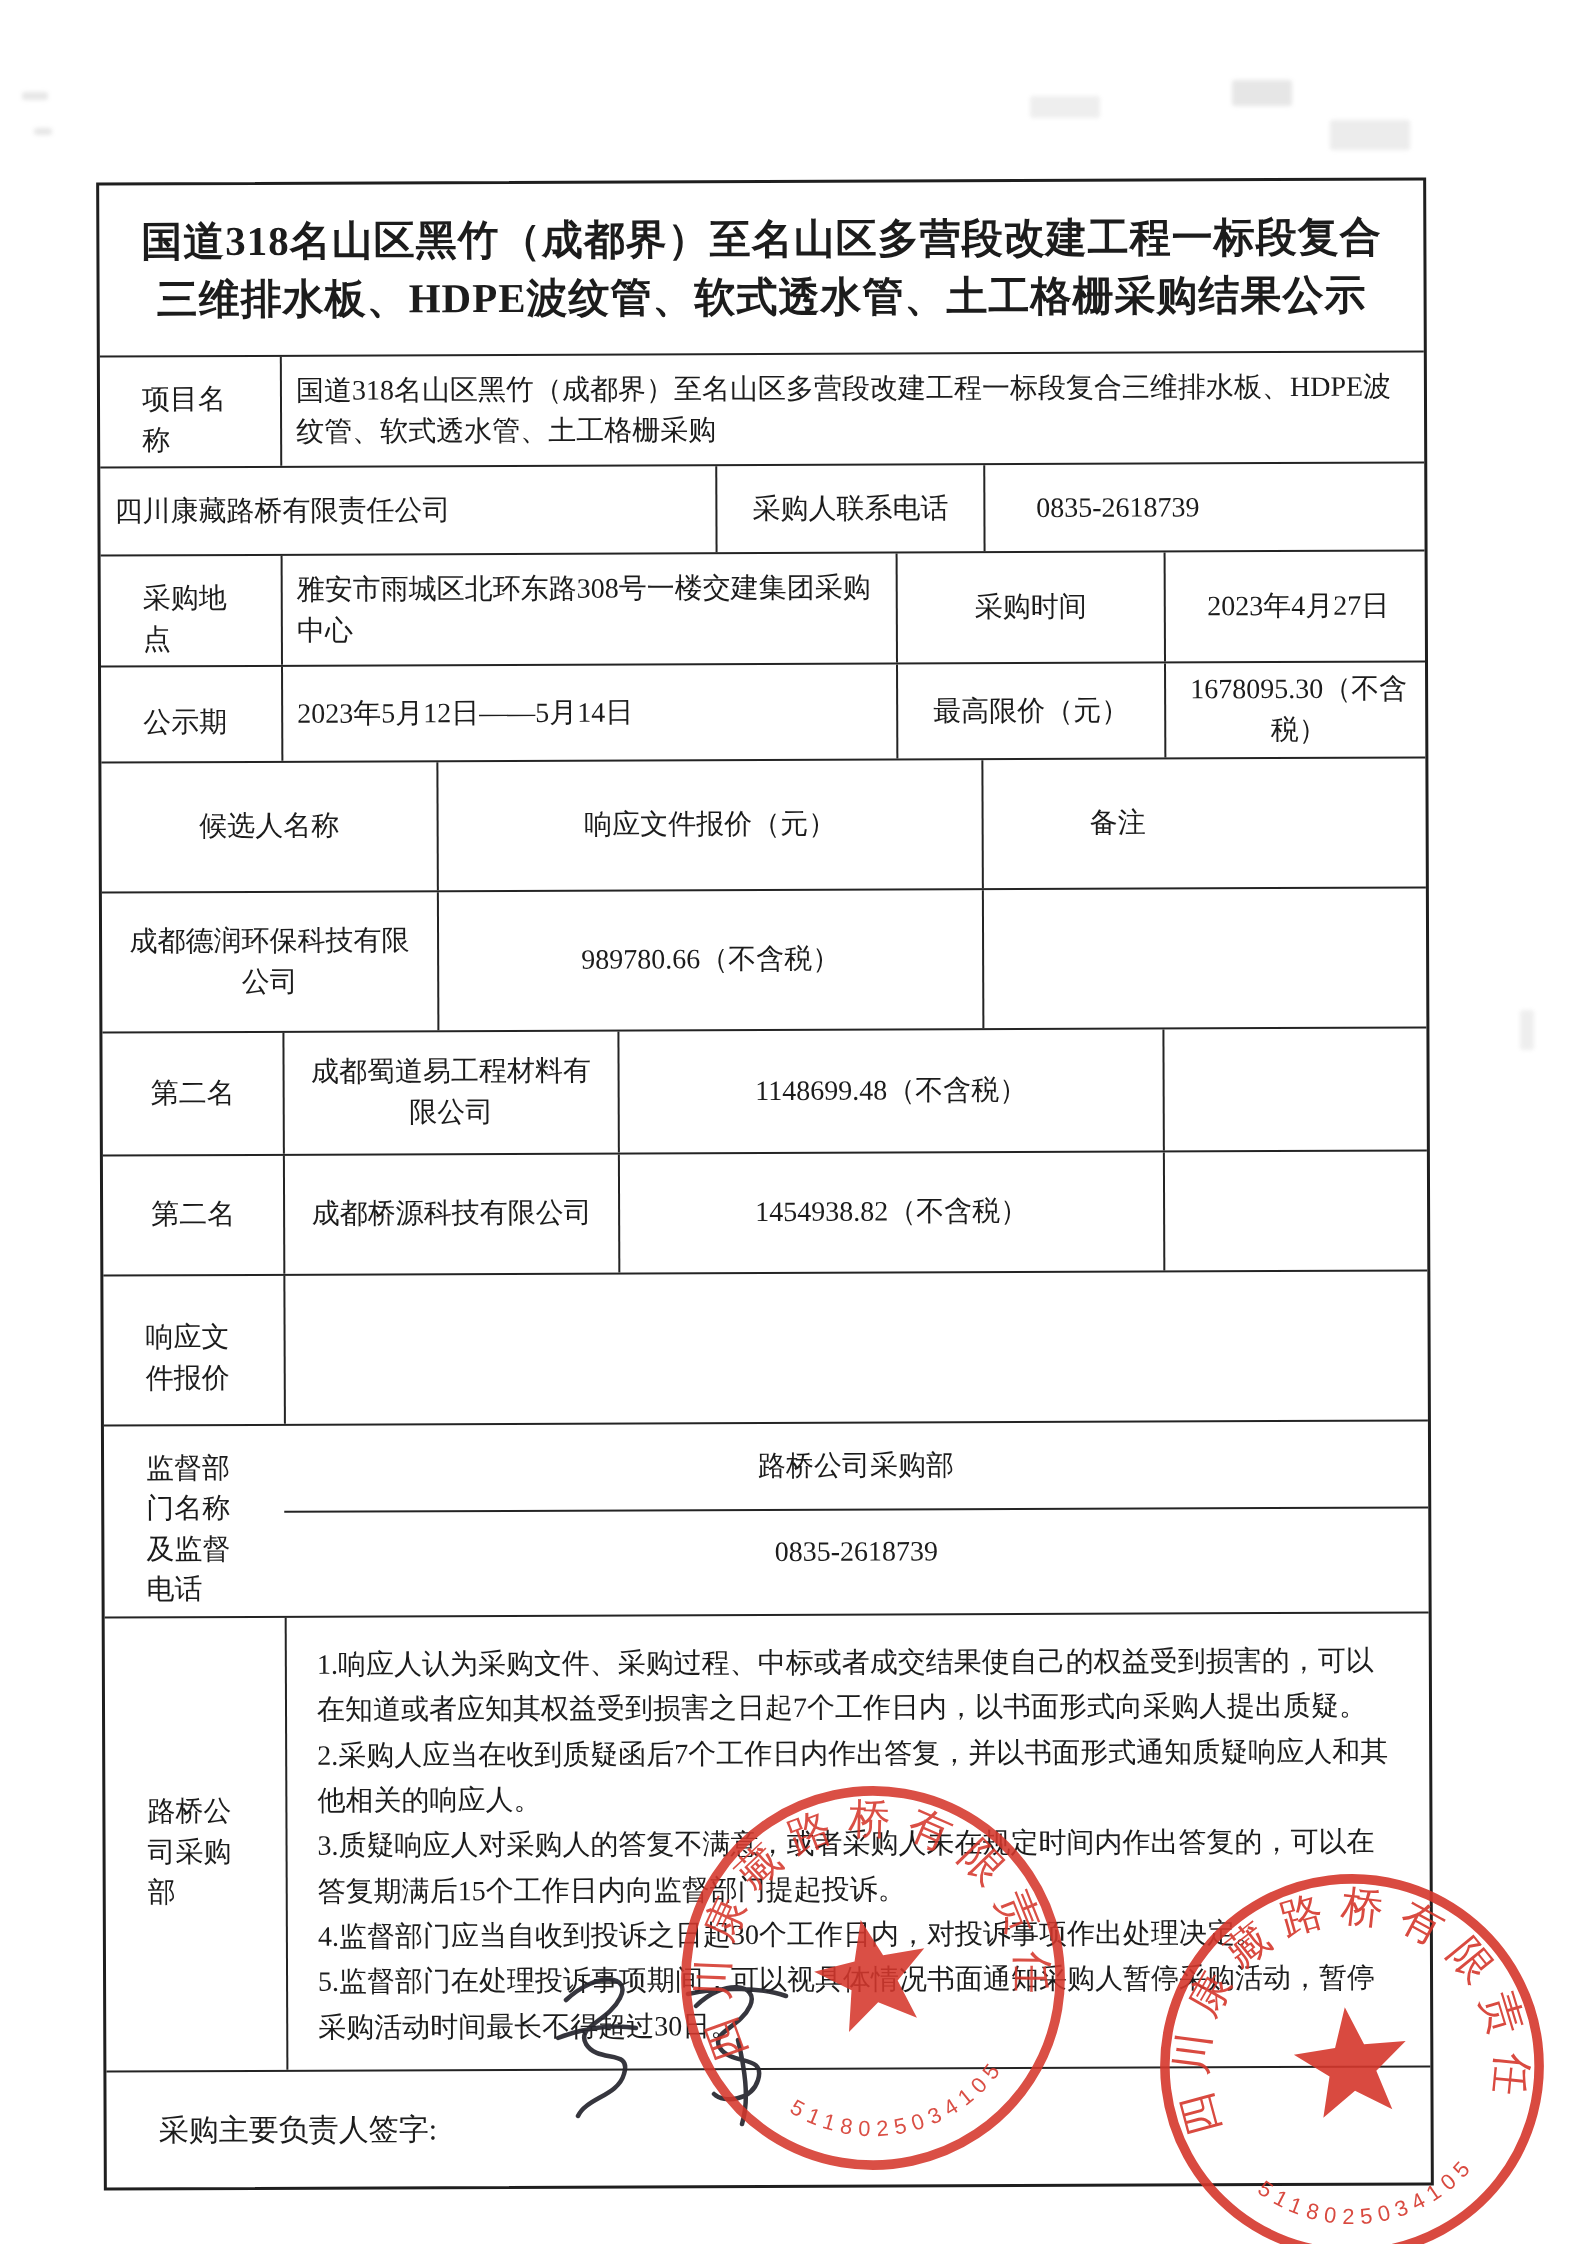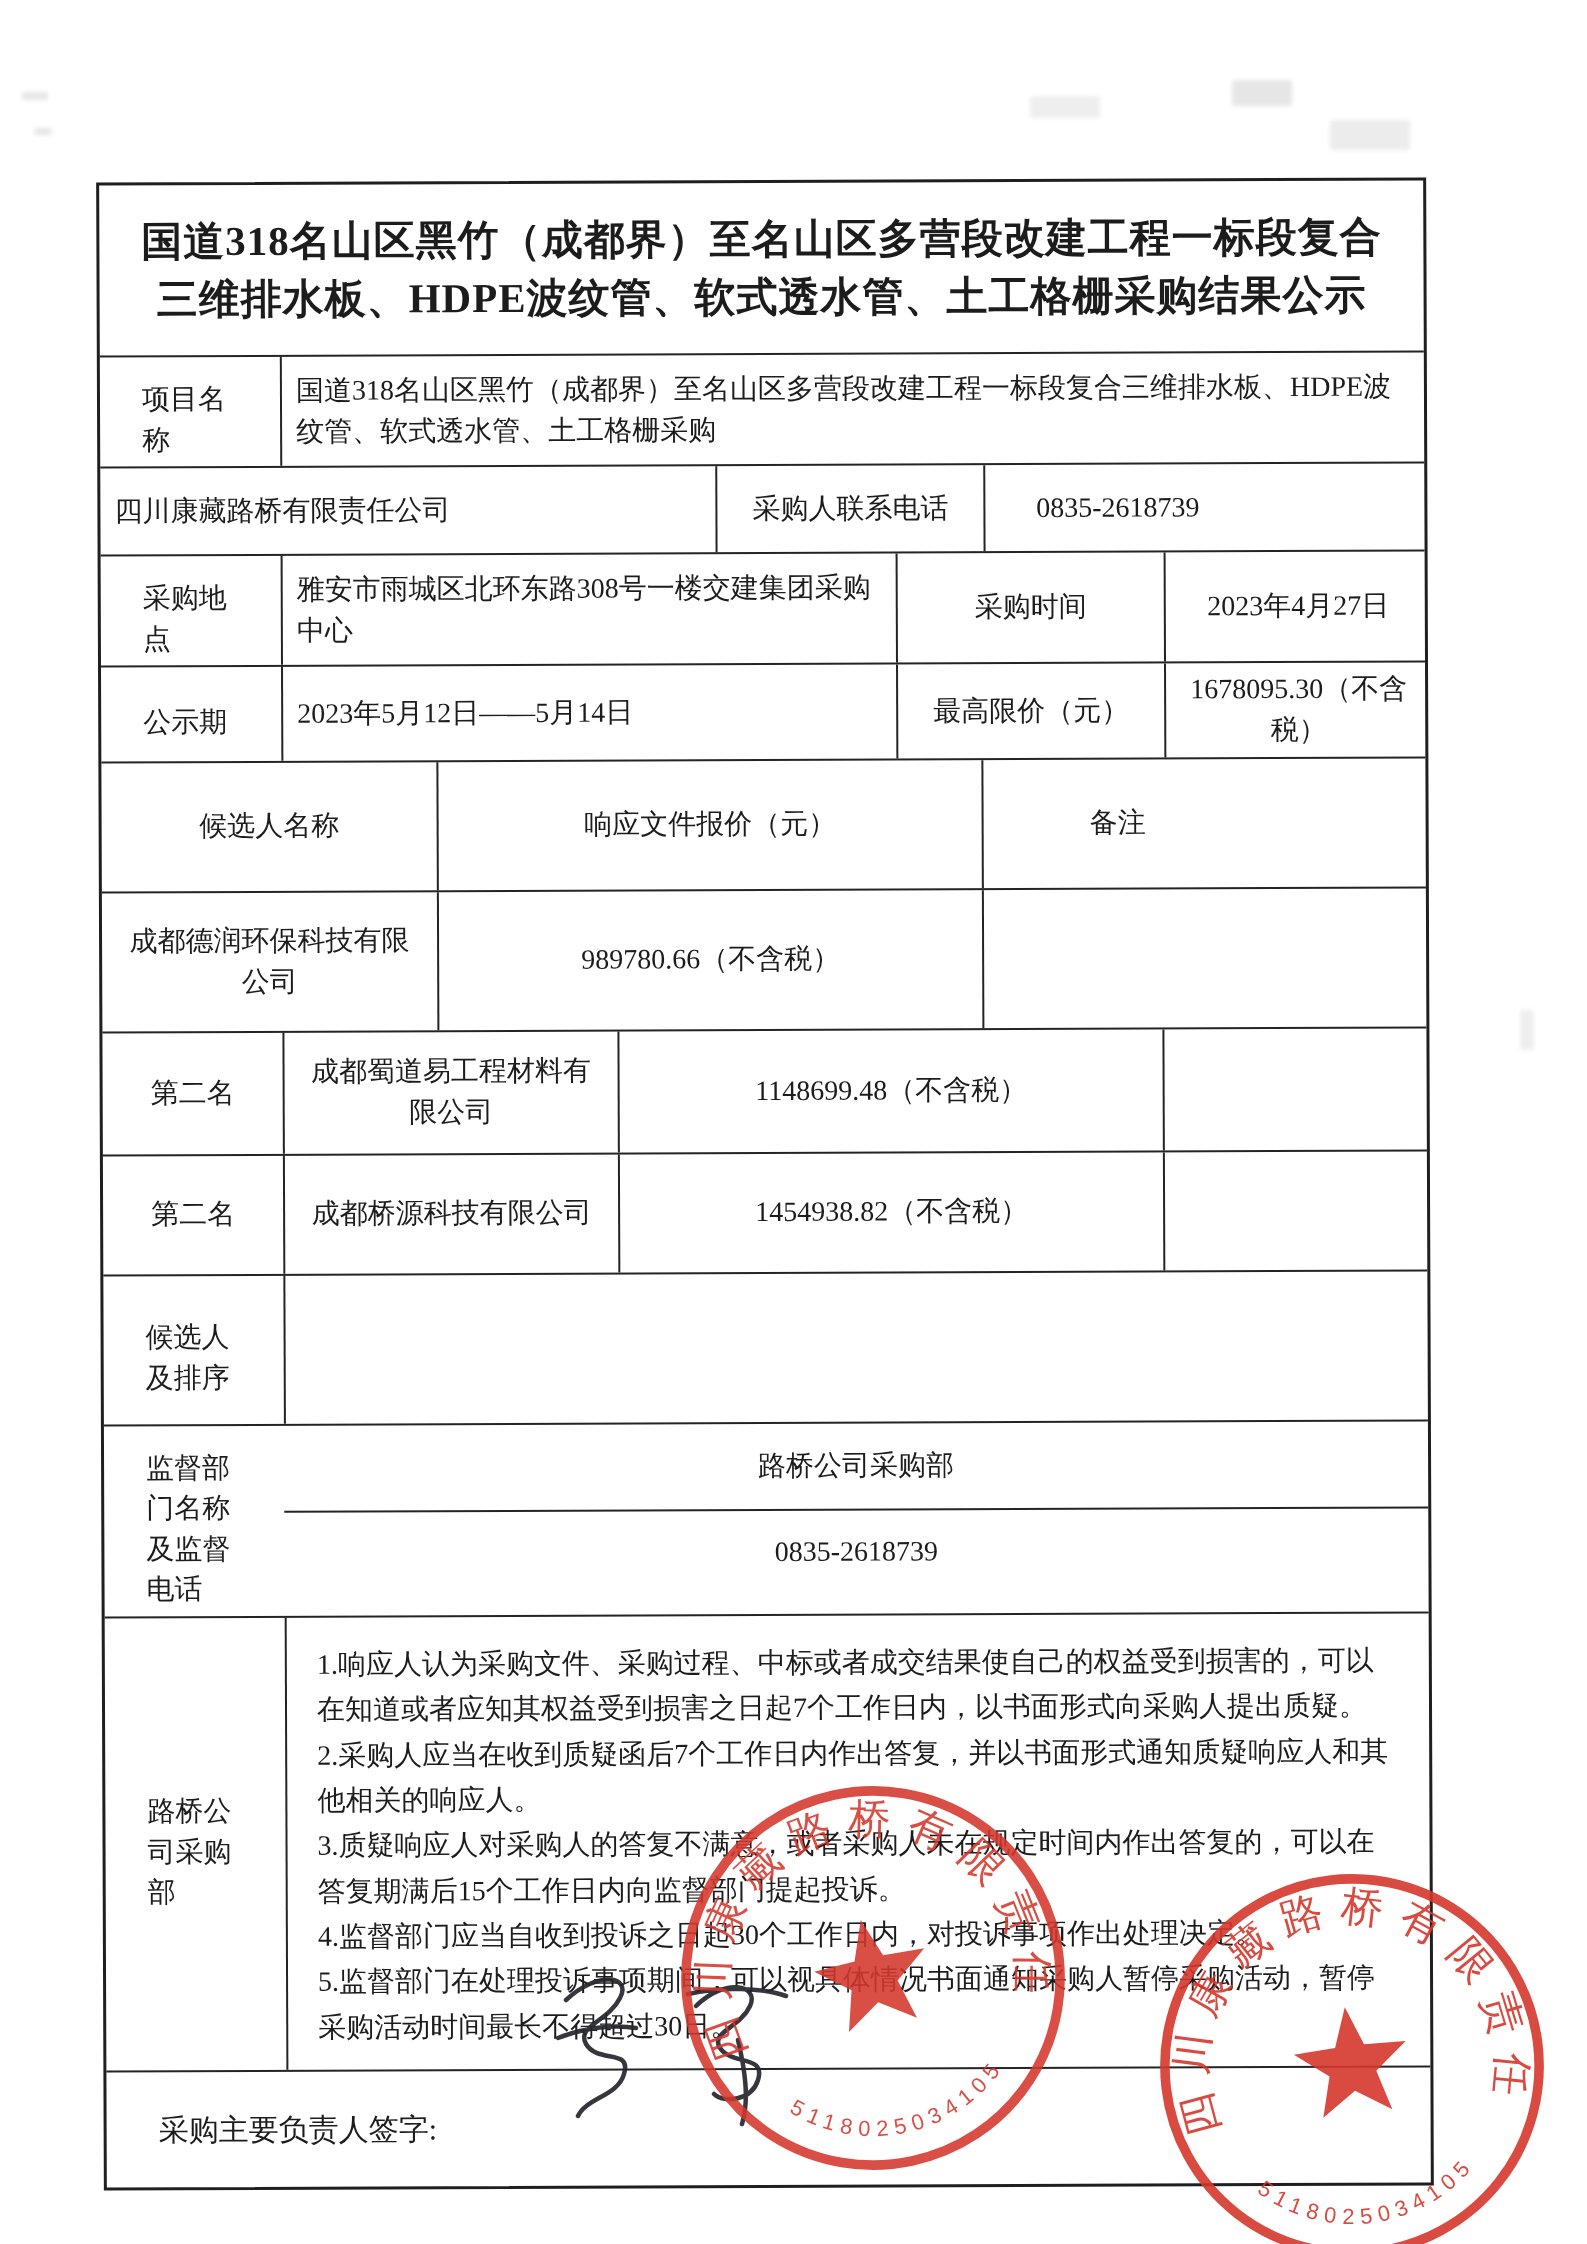--- a/index.html
+++ b/index.html
@@ -163,21 +163,21 @@
 
     <div class="row h-c3">
       <div class="cell ctr w-lab">第二名</div>
       <div class="cell ctr w-name">成都桥源科技有限公司</div>
       <div class="cell ctr w-price">1454938.82（不含税）</div>
       <div class="cell ctr w-rem"></div>
     </div>
 
     <div class="row h-other">
       <div class="cell lab w-lab">
-          <span class="labin">候选人及排序</span>
+          <span class="labin">响应文件报价</span>
         </div>
       <div class="cell lft w-rest"></div>
     </div>
 
     <div class="row">
       <div class="cell lab w-lab">
           <span class="labin">监督部门名称及监督电话</span>
         </div>
       <div class="sup-right">
         <div class="cell ctr h-sup">路桥公司采购部</div>

